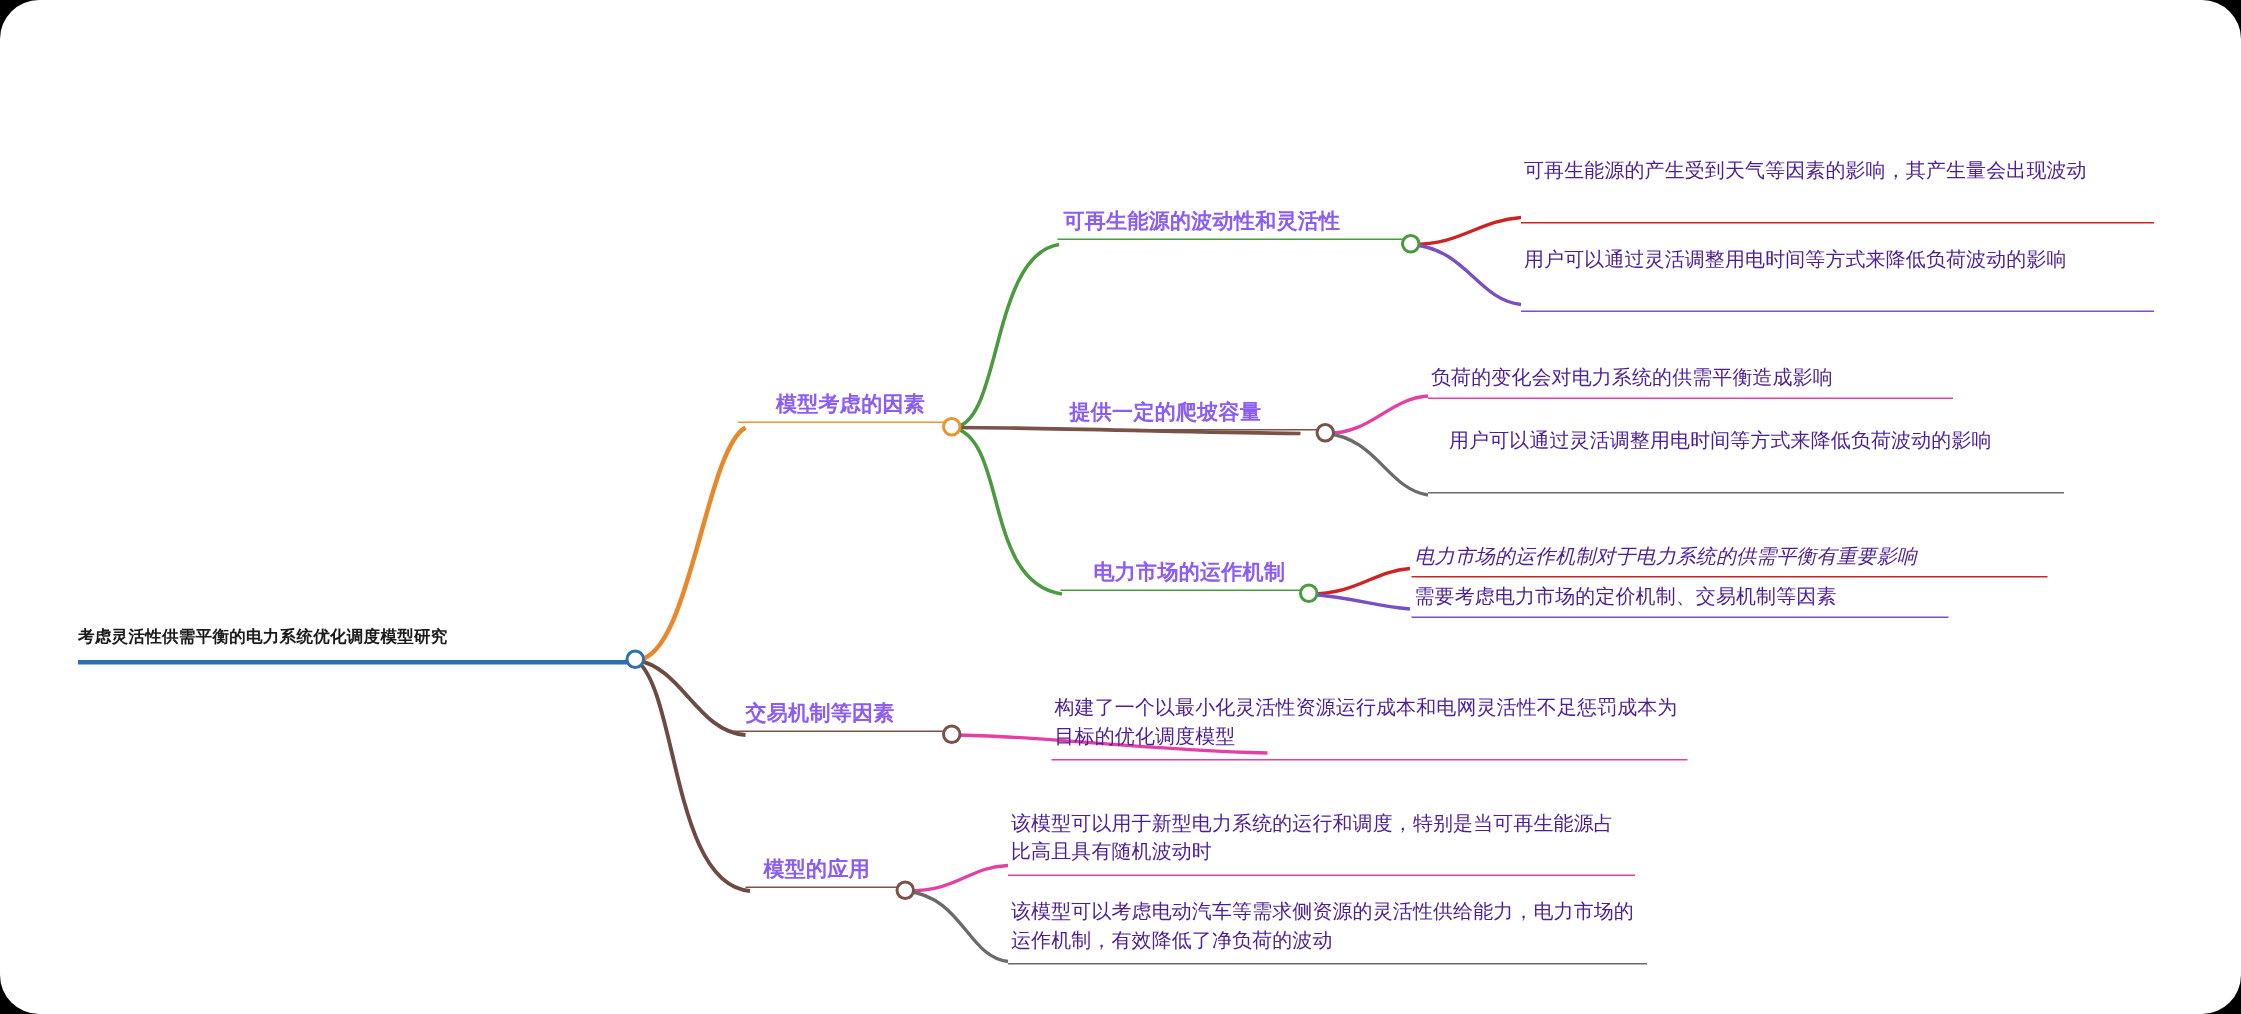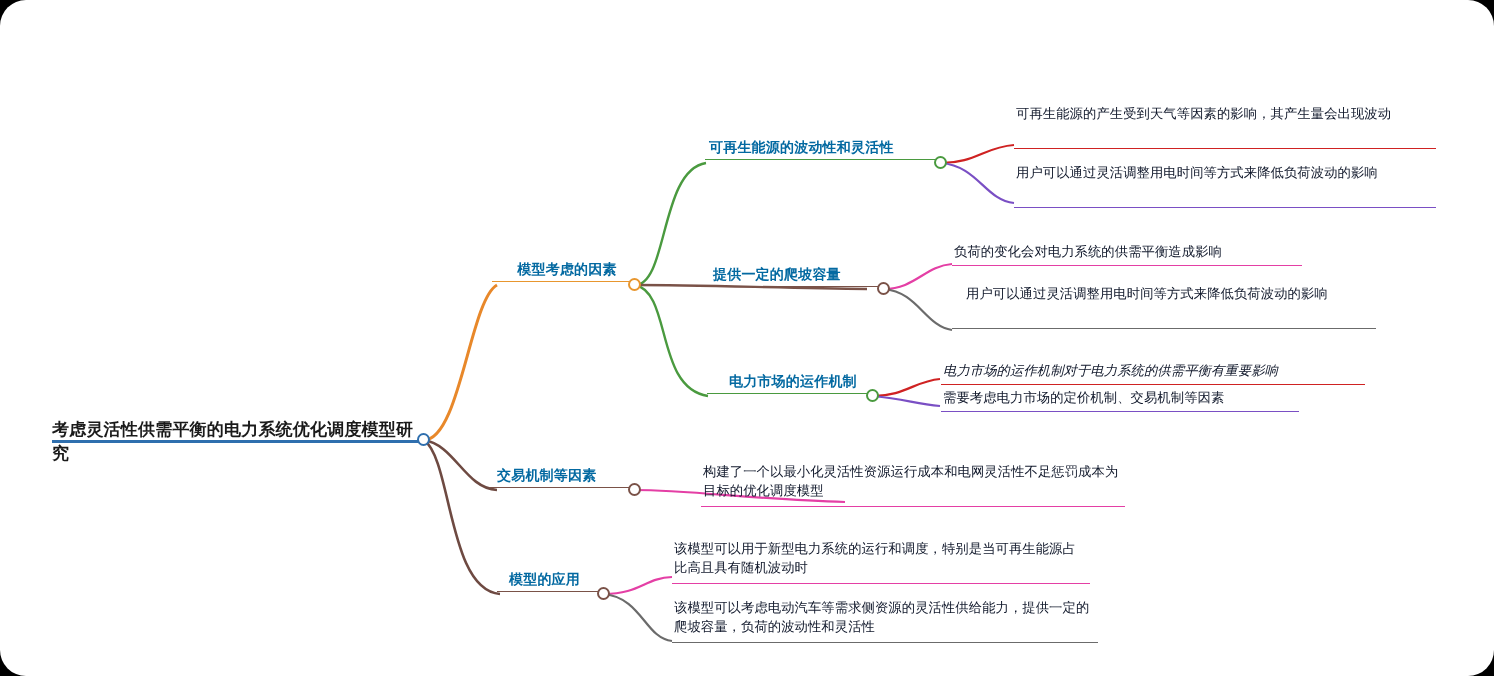--- a/index.html
+++ b/index.html
@@ -28,34 +28,34 @@
     pointer-events: none;
   }
   .node {
     position: absolute;
     box-sizing: border-box;
   }
   .node-text {
     position: absolute;
     white-space: pre-wrap;
     line-height: 1.42;
-    color: #0f172a;
+    color: #4c1d95;
     font-size: 13.3px;
     letter-spacing: 0.1px;
   }
   .root-text {
     font-weight: bold;
-    font-size: 17px;
+    font-size: 11px;
     color: #1a1a1a;
     letter-spacing: 0.2px;
   }
   .l1-text, .l2-text {
     font-weight: bold;
     font-size: 14px;
-    color: #0369a1;
+    color: #8b5cf6;
     letter-spacing: 0.2px;
   }
   .underline {
     position: absolute;
     height: 1.4px;
     background: #8c8c8c;
   }
   .underline.thick {
     height: 3.2px;
   }
@@ -183,17 +183,17 @@
     <div class="node-text" style="left:0; top:0; width:418px;">构建了一个以最小化灵活性资源运行成本和电网灵活性不足惩罚成本为目标的优化调度模型</div>
     <div class="underline" style="left:-2px; top:43px; width:424px; background:#e43fa5;"></div>
   </div>
 
   <div class="node" style="left:674px; top:540px;">
     <div class="node-text" style="left:0; top:0; width:410px;">该模型可以用于新型电力系统的运行和调度，特别是当可再生能源占比高且具有随机波动时</div>
     <div class="underline" style="left:-2px; top:43px; width:418px; background:#e43fa5;"></div>
   </div>
 
   <div class="node" style="left:674px; top:599px;">
-    <div class="node-text" style="left:0; top:0; width:418px;">该模型可以考虑电动汽车等需求侧资源的灵活性供给能力，提供一定的爬坡容量，负荷的波动性和灵活性</div>
+    <div class="node-text" style="left:0; top:0; width:418px;">该模型可以考虑电动汽车等需求侧资源的灵活性供给能力，电力市场的运作机制，有效降低了净负荷的波动</div>
     <div class="underline" style="left:-2px; top:43px; width:426px; background:#6b6b6b;"></div>
   </div>
 
 </div>
 
 </body></html>

